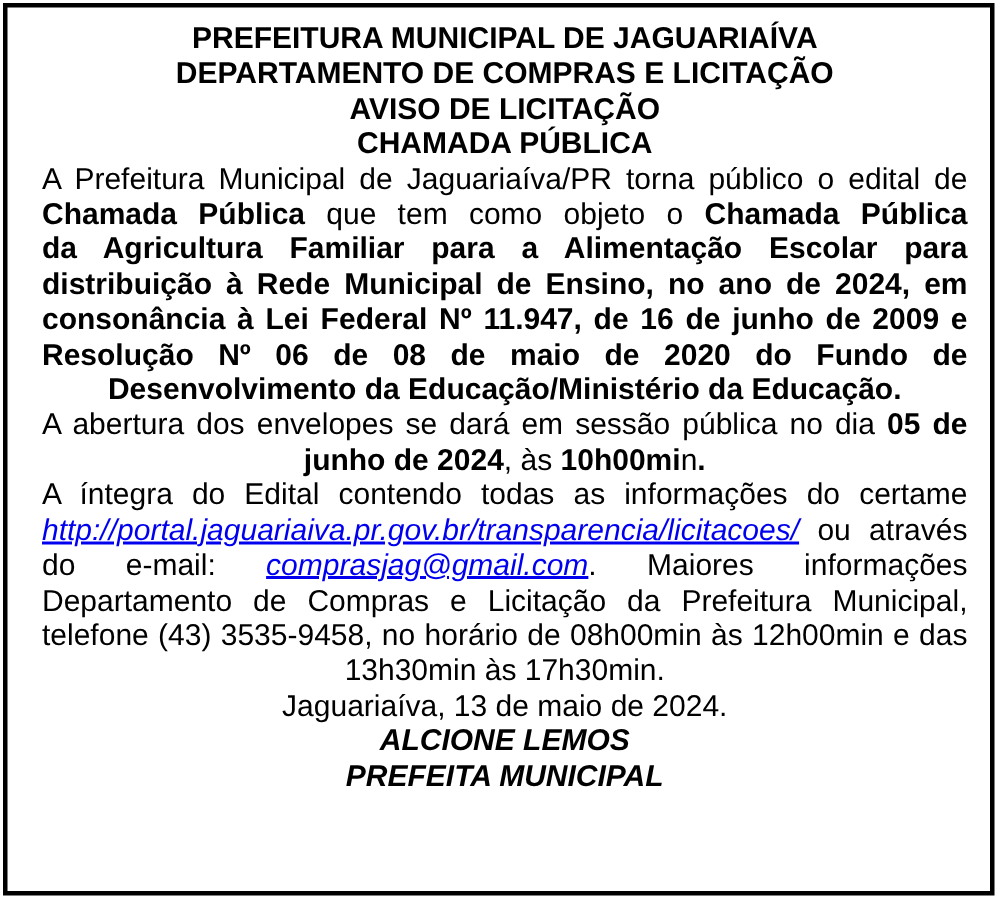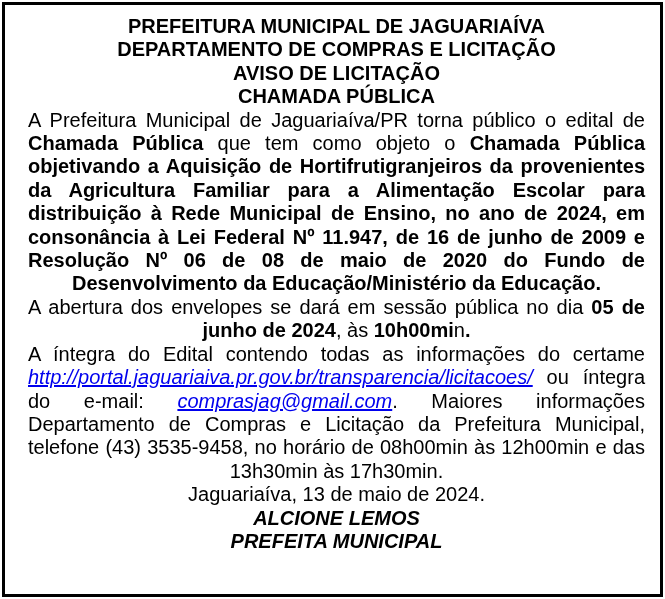--- a/index.html
+++ b/index.html
@@ -58,30 +58,29 @@
     <div>
       <div class="hline">PREFEITURA MUNICIPAL DE JAGUARIAÍVA</div>
       <div class="hline">DEPARTAMENTO DE COMPRAS E LICITAÇÃO</div>
       <div class="hline">AVISO DE LICITAÇÃO</div>
       <div class="hline">CHAMADA PÚBLICA</div>
     </div>
 
     <div id="notice-body">
         <div class="line just"><span class="reg">A Prefeitura Municipal de Jaguariaíva/PR torna público o edital de</span></div>
         <div class="line just"><span class="bold">Chamada Pública</span><span class="reg"> que tem como objeto o </span><span class="bold">Chamada Pública</span></div>
-        <div class="line just"><span class="bold">objetivando a Aquisição de Hortifrutigranjeiros da provenientes</span></div>
         <div class="line just"><span class="bold">da Agricultura Familiar para a Alimentação Escolar para</span></div>
         <div class="line just"><span class="bold">distribuição à Rede Municipal de Ensino, no ano de 2024, em</span></div>
         <div class="line just"><span class="bold">consonância à Lei Federal Nº 11.947, de 16 de junho de 2009 e</span></div>
         <div class="line just"><span class="bold">Resolução Nº 06 de 08 de maio de 2020 do Fundo de</span></div>
         <div class="line"><span class="bold">Desenvolvimento da Educação/Ministério da Educação.</span></div>
         <div class="line just"><span class="reg">A abertura dos envelopes se dará em sessão pública no dia </span><span class="bold">05 de</span></div>
         <div class="line"><span class="bold">junho de 2024</span><span class="reg">, às </span><span class="bold">10h00mi</span><span class="reg">n</span><span class="bold">.</span></div>
         <div class="line just"><span class="reg">A íntegra do Edital contendo todas as informações do certame</span></div>
-        <div class="line just"><a class="link" href="#">http://portal.jaguariaiva.pr.gov.br/transparencia/licitacoes/</a><span class="reg"> ou íntegra</span></div>
+        <div class="line just"><a class="link" href="#">http://portal.jaguariaiva.pr.gov.br/transparencia/licitacoes/</a><span class="reg"> ou através</span></div>
         <div class="line just"><span class="reg">do e-mail: </span><a class="link" href="#">comprasjag@gmail.com</a><span class="reg">. Maiores informações</span></div>
         <div class="line just"><span class="reg">Departamento de Compras e Licitação da Prefeitura Municipal,</span></div>
         <div class="line just"><span class="reg">telefone (43) 3535-9458, no horário de 08h00min às 12h00min e das</span></div>
         <div class="line"><span class="reg">13h30min às 17h30min.</span></div>
       </div>
 
     <div class="line center">Jaguariaíva, 13 de maio de 2024.</div>
     <div class="line sig">ALCIONE LEMOS</div>
     <div class="line sig">PREFEITA MUNICIPAL</div>
   </div>

